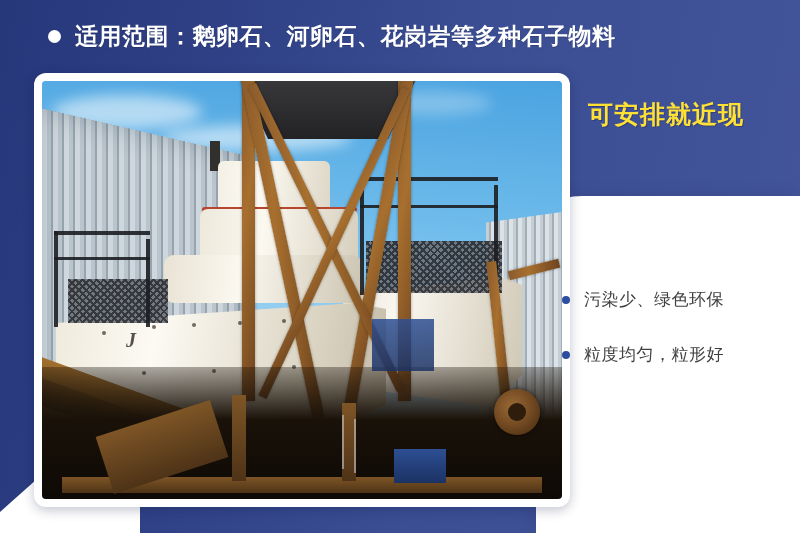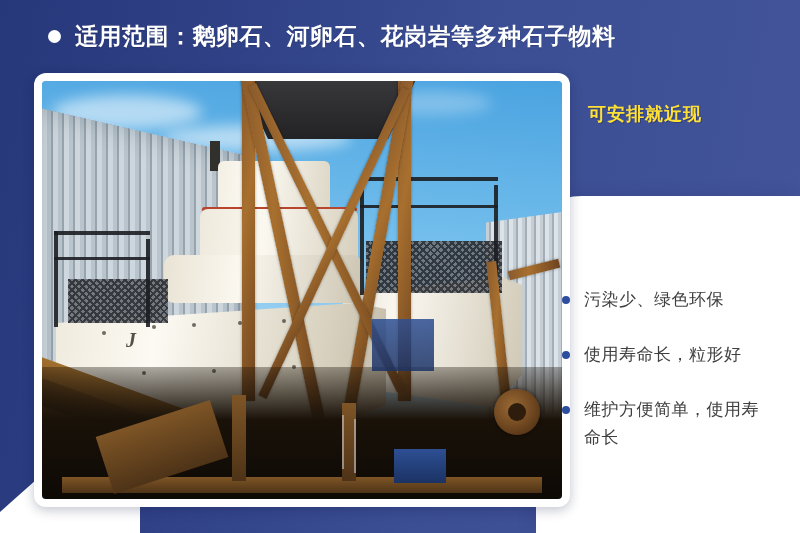--- a/index.html
+++ b/index.html
@@ -305,21 +305,21 @@
 
   
   .promo {
     position: absolute;
     left: 588px;
     top: 92px;
     width: 200px;
   }
   .promo-line {
     color: #ffe135;
-    font-size: 18px;
+    font-size: 25px;
     font-weight: bold;
     line-height: 45px;
     letter-spacing: 1px;
     text-shadow: 1px 1px 0 rgba(30,40,90,.45);
   }
 
   .feature-list {
     position: absolute;
     left: 562px;
     top: 286px;
@@ -437,21 +437,17 @@
     <div class="promo-line">可安排就近现</div>
   </div>
 
   <div class="feature-list">
     <div class="feature">
       <span class="feature-dot"></span>
       <span class="feature-text">污染少、绿色环保</span>
     </div>
     <div class="feature">
       <span class="feature-dot"></span>
-      <span class="feature-text">使用寿命长，粒形好</span>
-    </div>
-    <div class="feature">
-      <span class="feature-dot"></span>
-      <span class="feature-text">维护方便简单，使用寿命长</span>
+      <span class="feature-text">粒度均匀，粒形好</span>
     </div>
   </div>
 
 </div>
 
 </body></html>

